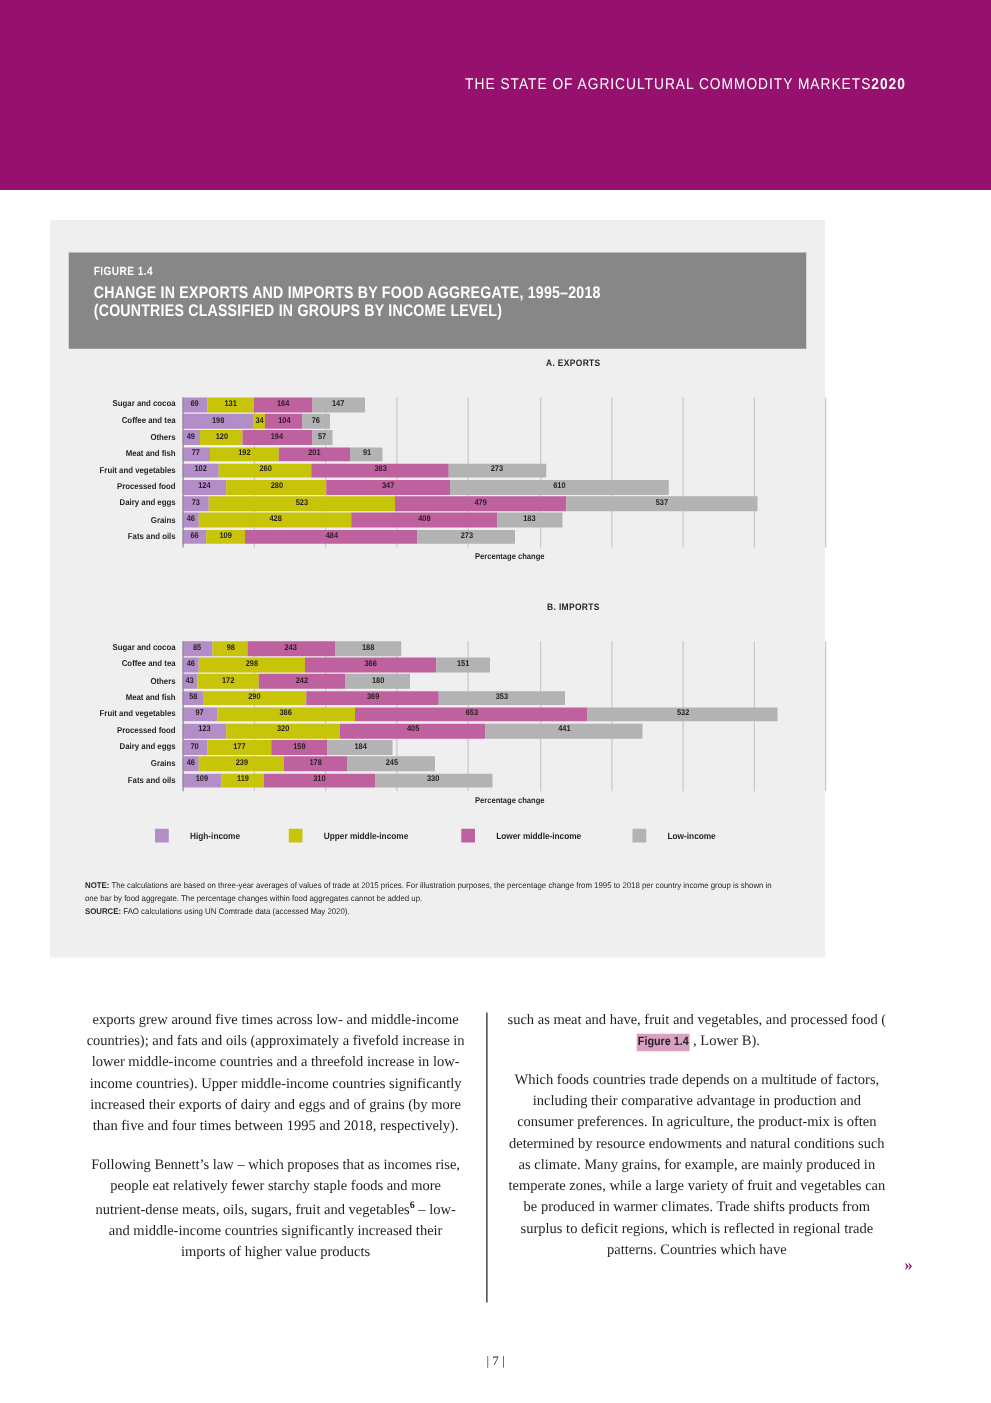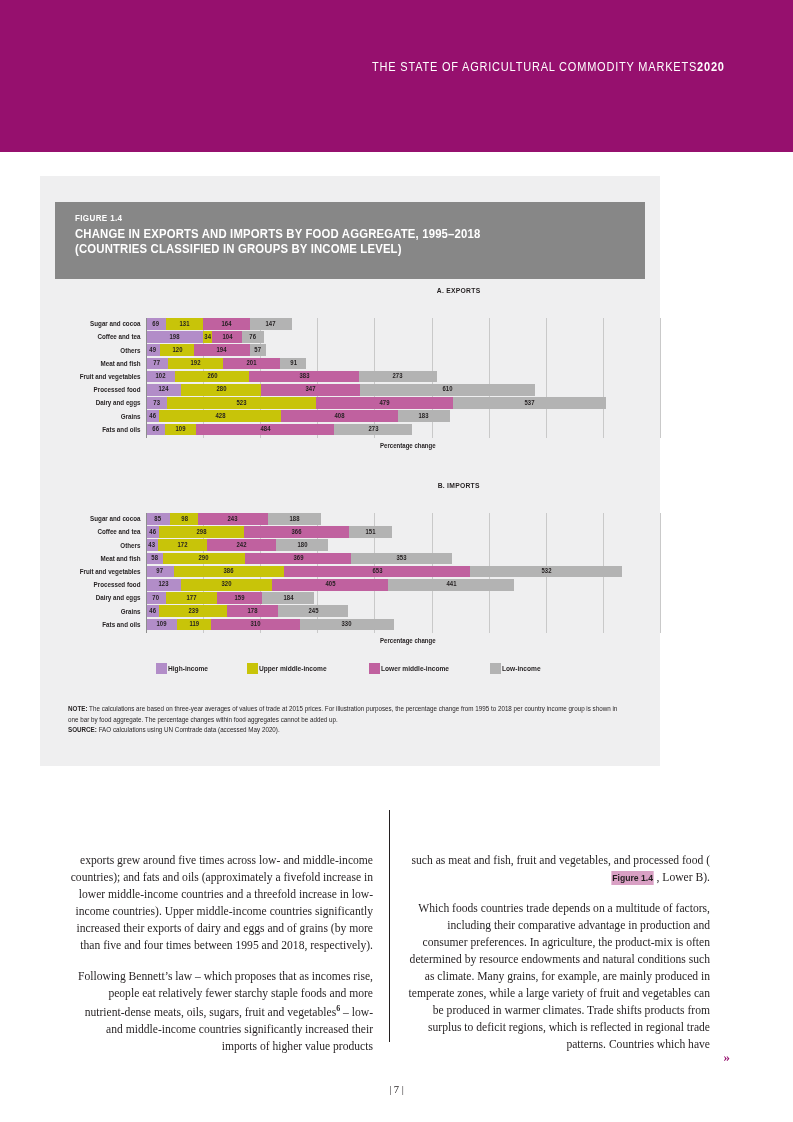--- a/index.html
+++ b/index.html
@@ -154,21 +154,21 @@
   }
 
   
   .legend {
     position: absolute; left: 0; top: 487px;
     width: 620px;
     display: flex;
     justify-content: center;
     gap: 36px;
   }
-  .legend-item { display: flex; align-items: center; gap: 1px; }
+  .legend-item { display: flex; align-items: center; gap: 17px; }
   .legend-swatch { width: 11px; height: 11px; display: block; }
   .legend-text {
     font-size: 7.2px; font-weight: bold; color: #231f20;
     font-family: "Liberation Sans Narrow", "Liberation Sans", sans-serif;
     transform: scaleX(0.92);
     transform-origin: left center;
     white-space: nowrap;
   }
 
   
@@ -189,22 +189,21 @@
     position: absolute; left: 68px; top: 808px;
     width: 660px; height: 250px;
   }
   .col {
     position: absolute; top: 0;
     width: 305px;
     font-family: "Liberation Serif", serif;
     font-size: 11.6px;
     line-height: 1.465;
     color: #231f20;
-    text-align: right;
-    margin-top: 45px;
+    text-align: center;
   }
   .col-left { left: 0; }
   .col-right { left: 337px; }
   .col p { margin: 0 0 14px 0; }
   .col sup { font-size: 8px; font-weight: bold; }
   .figref {
     background: #d9a0c4;
     font-family: "Liberation Sans Narrow", "Liberation Sans", sans-serif;
     font-size: 9.6px;
     font-weight: bold;
@@ -631,21 +630,21 @@
 <div class="body-cols">
   <div class="col-divider"></div>
 
   <div class="col col-left">
     <p>exports grew around five times across low- and middle-income countries); and fats and oils (approximately a fivefold increase in lower middle-income countries and a threefold increase in low-income countries). Upper middle-income countries significantly increased their exports of dairy and eggs and of grains (by more than five and four times between 1995 and 2018, respectively).</p>
     <p>Following Bennett’s law – which proposes that as incomes rise, people eat relatively fewer starchy staple foods and more nutrient-dense meats, oils, sugars, fruit and vegetables<sup>6</sup> – low- and middle-income countries significantly increased their imports of higher value products</p>
   </div>
 
   <div class="col col-right">
     <p>
-      <span>such as meat and fish, fruit and vegetables, and processed food (</span><span class="figref">Figure 1.4</span><span>, Lower B).</span>
+      <span>such as meat and have, fruit and vegetables, and processed food (</span><span class="figref">Figure 1.4</span><span>, Lower B).</span>
     </p>
     <p>Which foods countries trade depends on a multitude of factors, including their comparative advantage in production and consumer preferences. In agriculture, the product-mix is often determined by resource endowments and natural conditions such as climate. Many grains, for example, are mainly produced in temperate zones, while a large variety of fruit and vegetables can be produced in warmer climates. Trade shifts products from surplus to deficit regions, which is reflected in regional trade patterns. Countries which have</p>
     <span class="arrow-next">»</span>
   </div>
 </div>
 
 <div class="footer">
   <span>| 7 |</span>
 </div>
 

